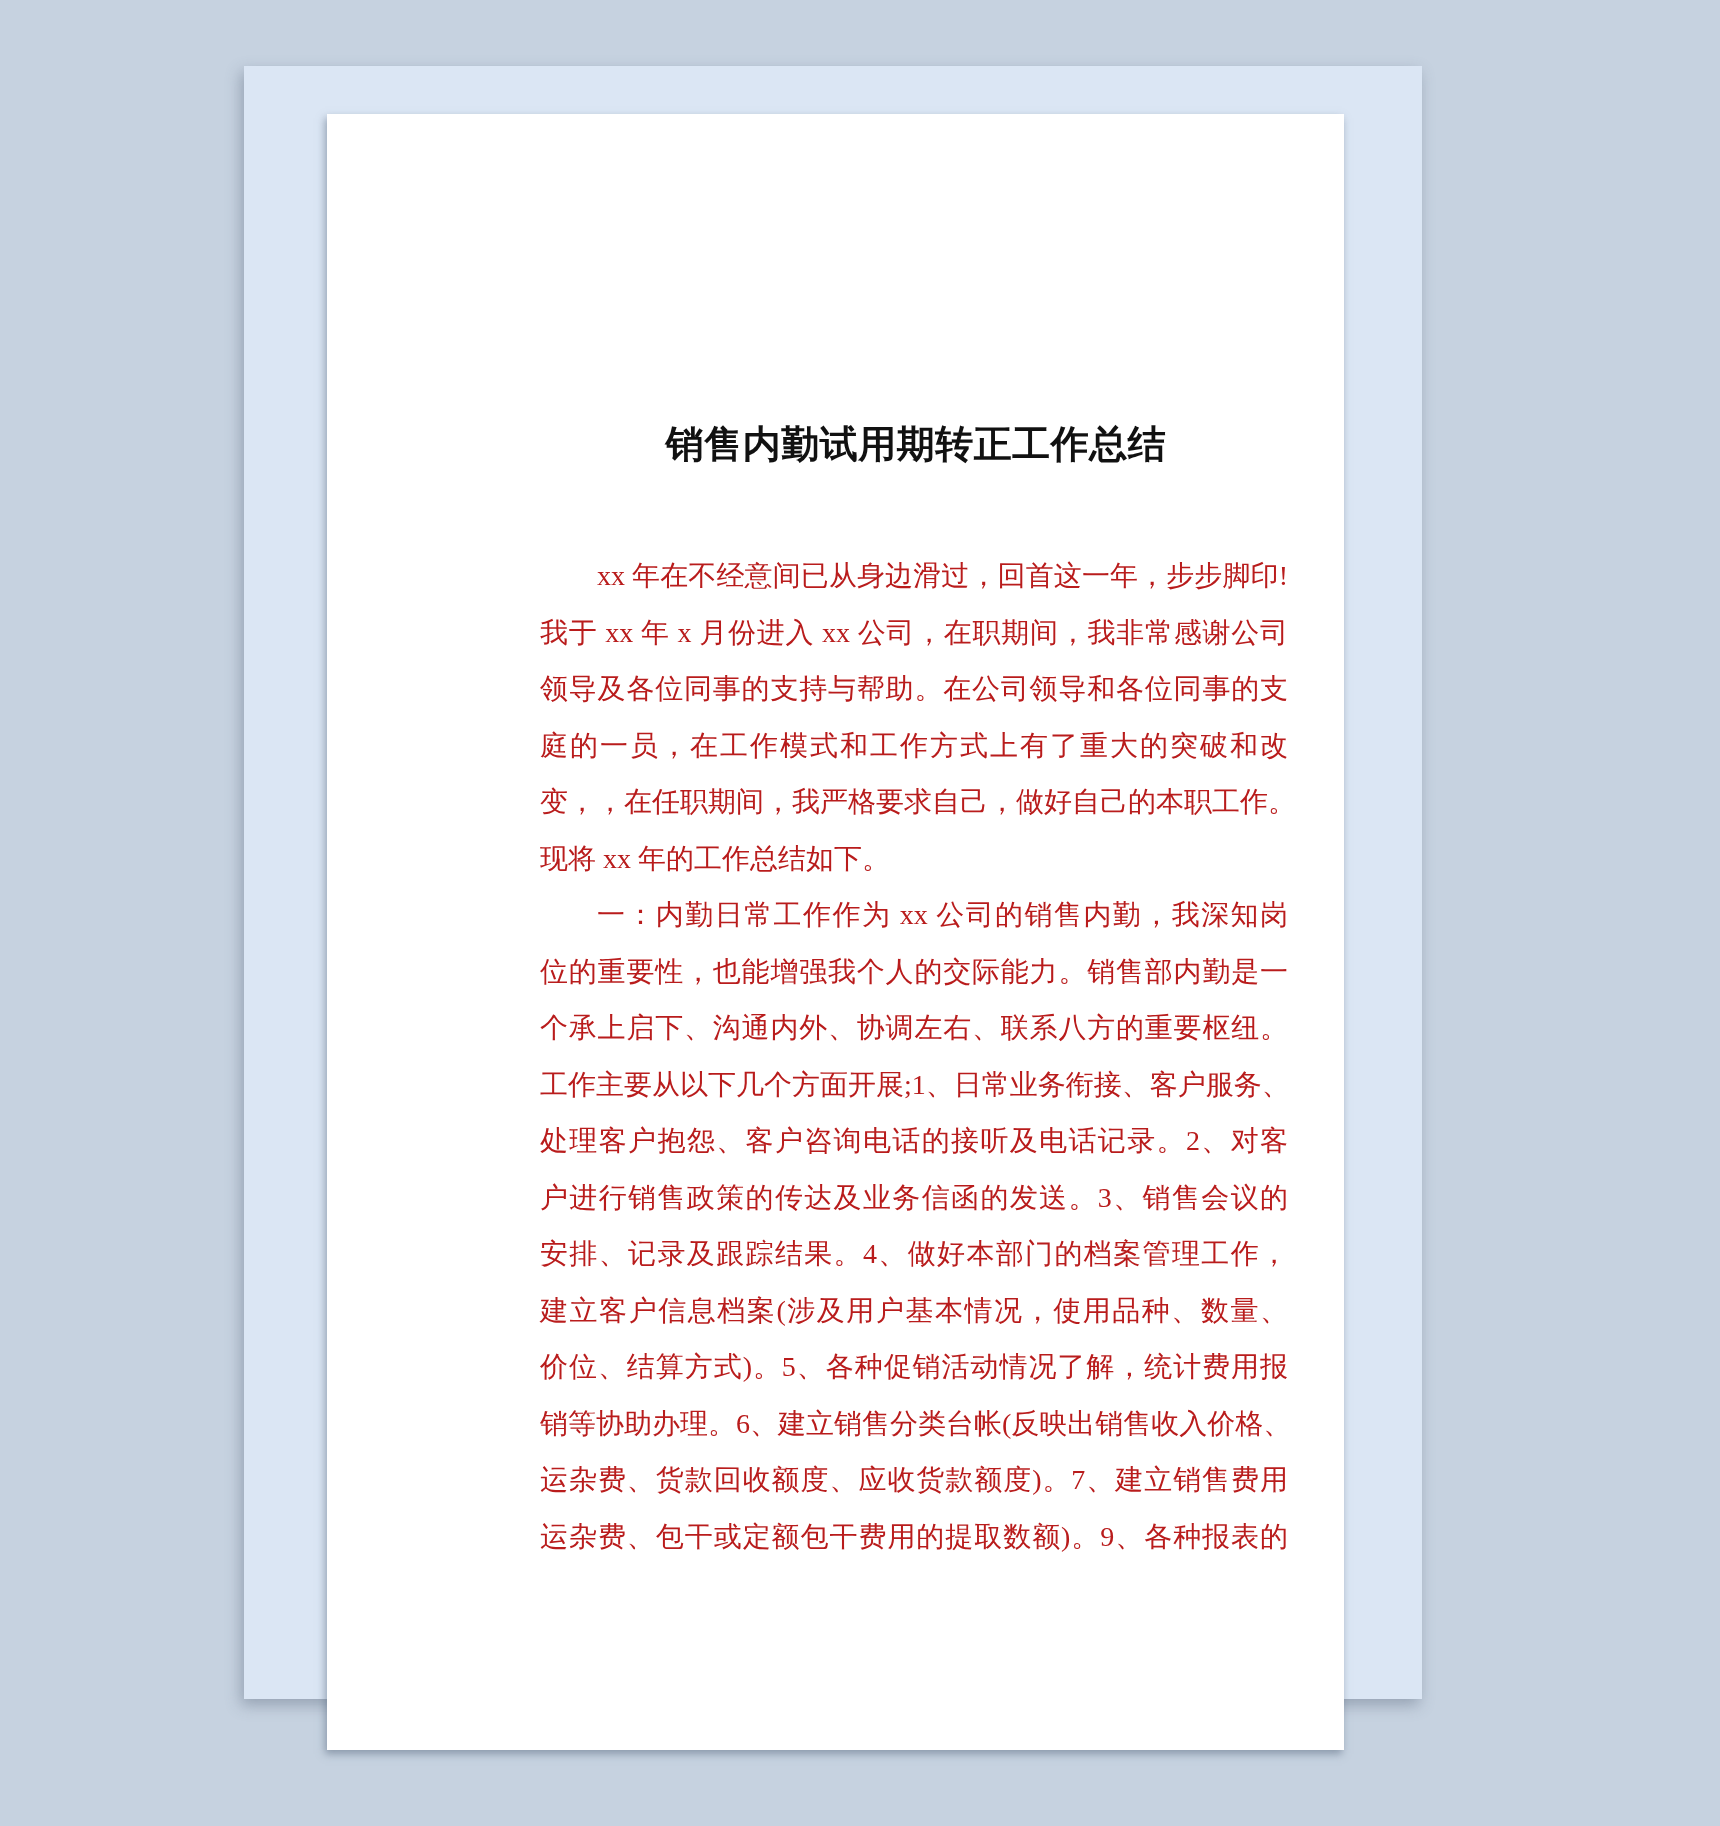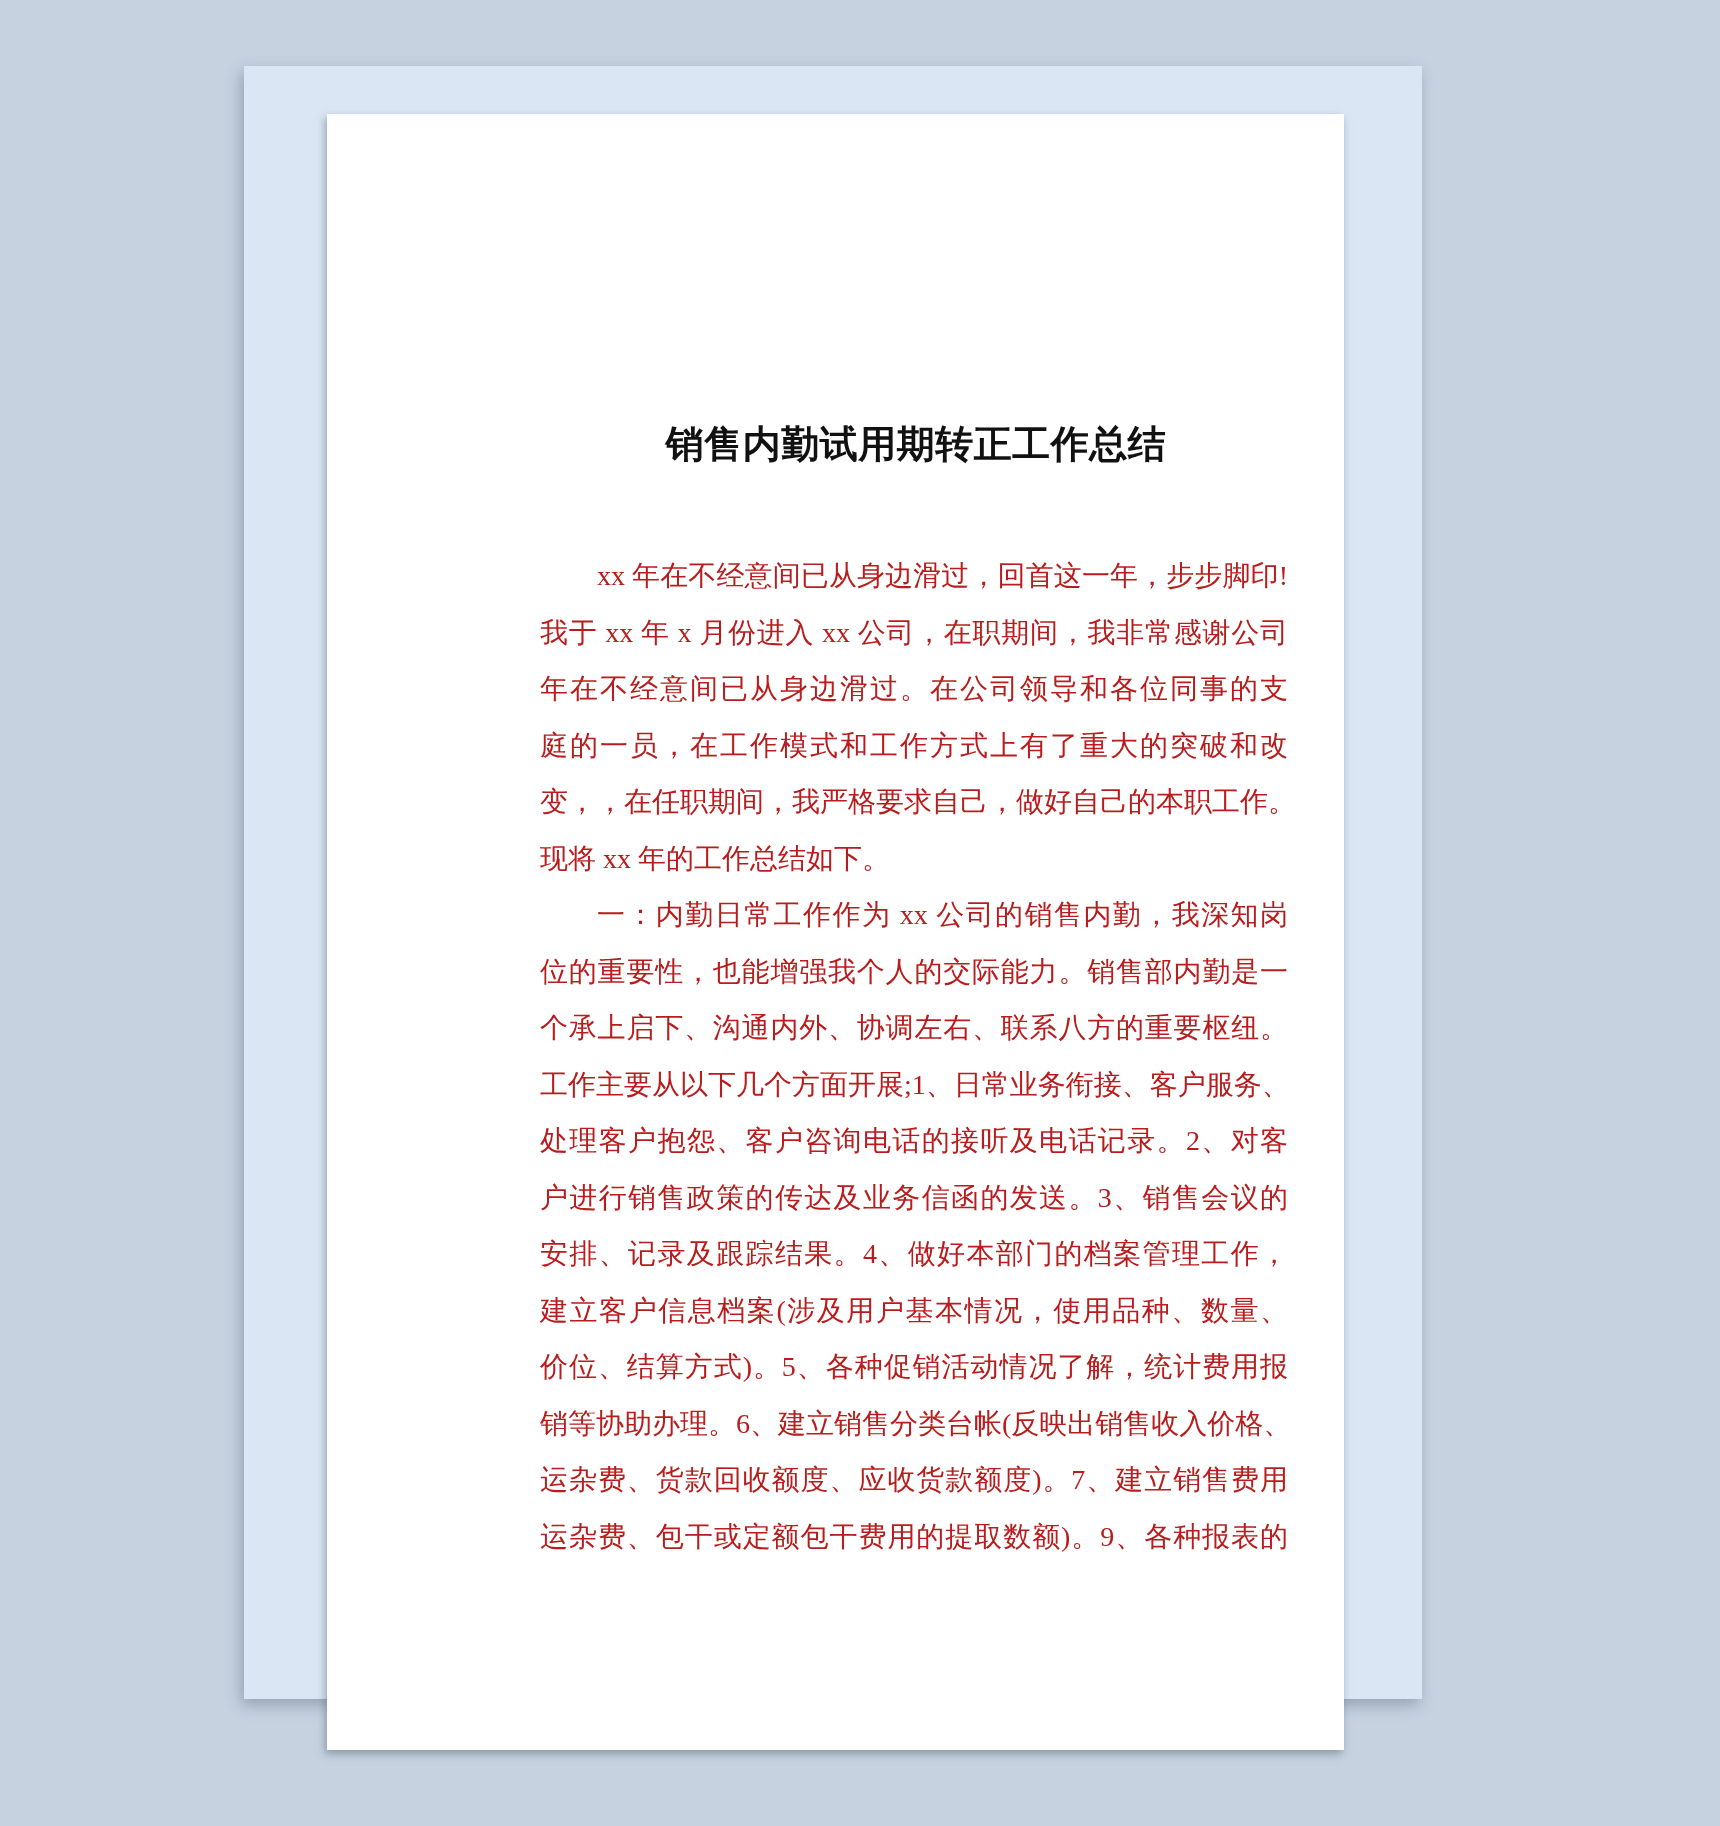--- a/index.html
+++ b/index.html
@@ -76,21 +76,21 @@
 
 <div class="page-back"></div>
 
 <div class="page-front">
   <h1 class="doc-title">销售内勤试用期转正工作总结</h1>
 
   <div class="doc-body">
     <div>
       <div class="doc-line indent">xx 年在不经意间已从身边滑过，回首这一年，步步脚印!</div>
       <div class="doc-line">我于 xx 年 x 月份进入 xx 公司，在职期间，我非常感谢公司</div>
-      <div class="doc-line">年在不经意间已从身边滑过。在公司领导和各位同事的支</div>
+      <div class="doc-line">领导及各位同事的支持与帮助。在公司领导和各位同事的支</div>
       <div class="doc-line">庭的一员，在工作模式和工作方式上有了重大的突破和改</div>
       <div class="doc-line">变，，在任职期间，我严格要求自己，做好自己的本职工作。</div>
       <div class="doc-line last">现将 xx 年的工作总结如下。</div>
     </div>
     <div>
       <div class="doc-line indent">一：内勤日常工作作为 xx 公司的销售内勤，我深知岗</div>
       <div class="doc-line">位的重要性，也能增强我个人的交际能力。销售部内勤是一</div>
       <div class="doc-line">个承上启下、沟通内外、协调左右、联系八方的重要枢纽。</div>
       <div class="doc-line">工作主要从以下几个方面开展;1、日常业务衔接、客户服务、</div>
       <div class="doc-line">处理客户抱怨、客户咨询电话的接听及电话记录。2、对客</div>

